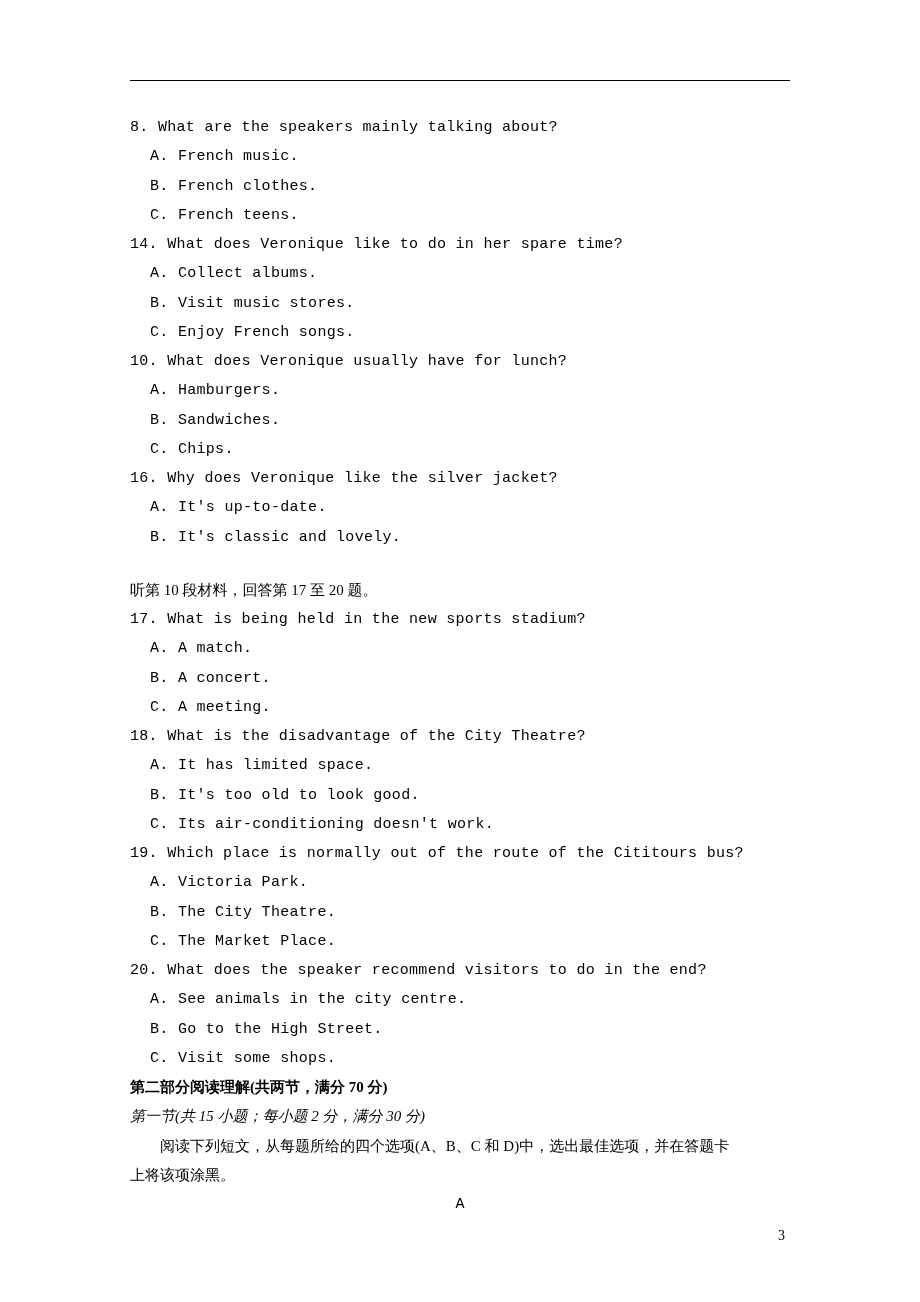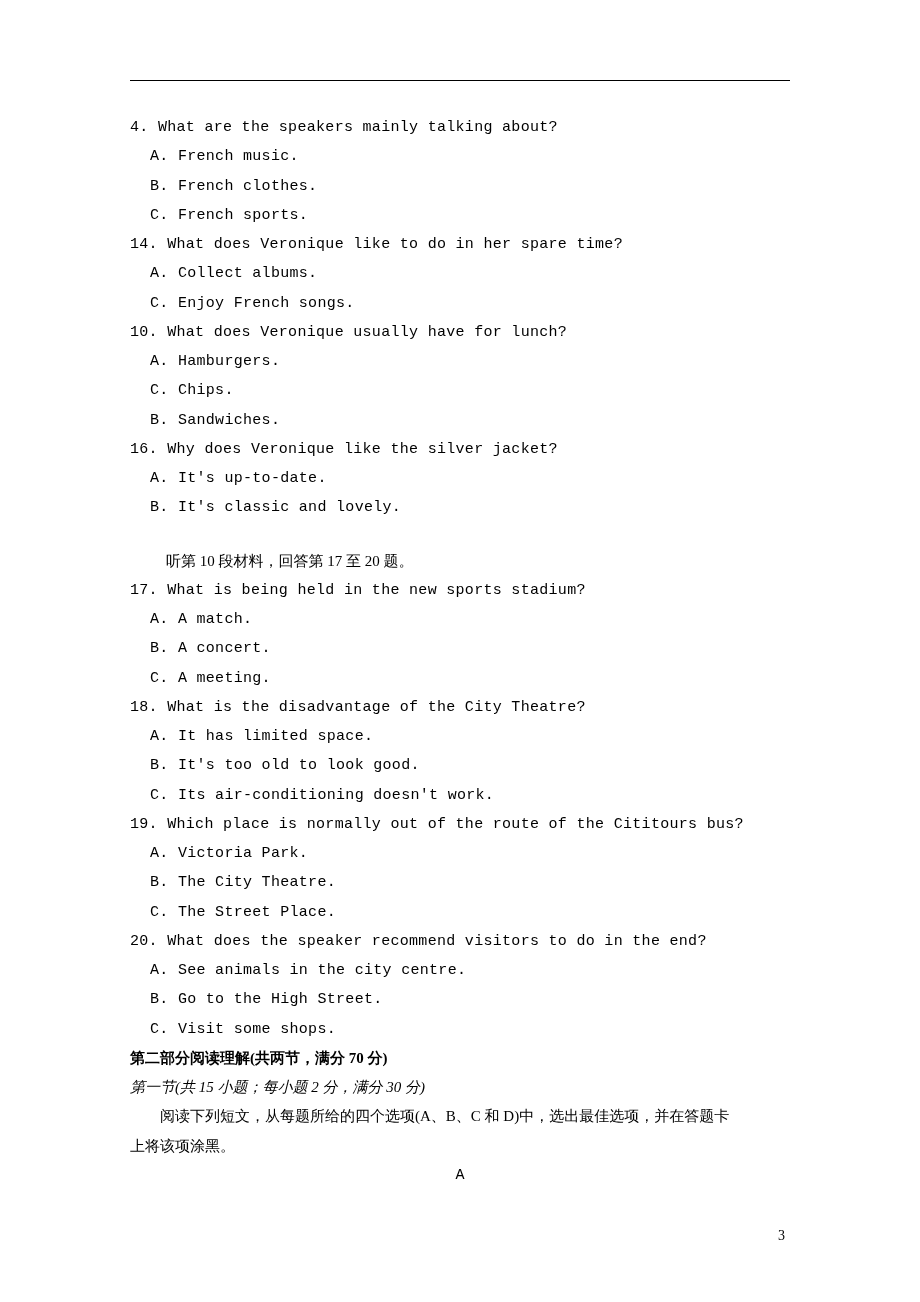--- a/index.html
+++ b/index.html
@@ -34,21 +34,20 @@
     }
     .option {
       padding-left: 20px;
       font-family: "Courier New", monospace;
     }
     .section-intro {
       margin-top: 24px;
       margin-bottom: 0;
       font-family: "SimSun", serif;
       line-height: 1.95;
-      margin-left: 36px;
     }
     .section-header {
       font-weight: bold;
       font-family: "SimSun", serif;
       line-height: 1.95;
     }
     .subsection {
       font-family: "SimSun", serif;
       line-height: 1.95;
       font-style: italic;
@@ -79,35 +78,36 @@
     }
   </style>
 </head>
 <body>
 
 <div class="page">
   <hr class="hr-line">
 
   <div id="group1">
       <div class="question">
-        <div class="q-text">4. What are the speakers mainly talking about?</div>
+        <div class="q-text">8. What are the speakers mainly talking about?</div>
         <div class="option q-text">A. French music.</div>
         <div class="option q-text">B. French clothes.</div>
-        <div class="option q-text">C. French sports.</div>
+        <div class="option q-text">C. French teens.</div>
       </div>
       <div class="question">
         <div class="q-text">14. What does Veronique like to do in her spare time?</div>
         <div class="option q-text">A. Collect albums.</div>
+        <div class="option q-text">B. Visit music stores.</div>
         <div class="option q-text">C. Enjoy French songs.</div>
       </div>
       <div class="question">
         <div class="q-text">10. What does Veronique usually have for lunch?</div>
         <div class="option q-text">A. Hamburgers.</div>
+        <div class="option q-text">B. Sandwiches.</div>
         <div class="option q-text">C. Chips.</div>
-        <div class="option q-text">B. Sandwiches.</div>
       </div>
       <div class="question">
         <div class="q-text">16. Why does Veronique like the silver jacket?</div>
         <div class="option q-text">A. It's up-to-date.</div>
         <div class="option q-text">B. It's classic and lovely.</div>
       </div>
     </div>
 
   <div class="section-intro cn">听第 10 段材料，回答第 17 至 20 题。</div>
 
@@ -121,21 +121,21 @@
       <div class="question">
         <div class="q-text">18. What is the disadvantage of the City Theatre?</div>
         <div class="option q-text">A. It has limited space.</div>
         <div class="option q-text">B. It's too old to look good.</div>
         <div class="option q-text">C. Its air-conditioning doesn't work.</div>
       </div>
       <div class="question">
         <div class="q-text">19. Which place is normally out of the route of the Cititours bus?</div>
         <div class="option q-text">A. Victoria Park.</div>
         <div class="option q-text">B. The City Theatre.</div>
-        <div class="option q-text">C. The Street Place.</div>
+        <div class="option q-text">C. The Market Place.</div>
       </div>
       <div class="question">
         <div class="q-text">20. What does the speaker recommend visitors to do in the end?</div>
         <div class="option q-text">A. See animals in the city centre.</div>
         <div class="option q-text">B. Go to the High Street.</div>
         <div class="option q-text">C. Visit some shops.</div>
       </div>
     </div>
 
   <div class="section-header">第二部分阅读理解(共两节，满分 70 分)</div>

